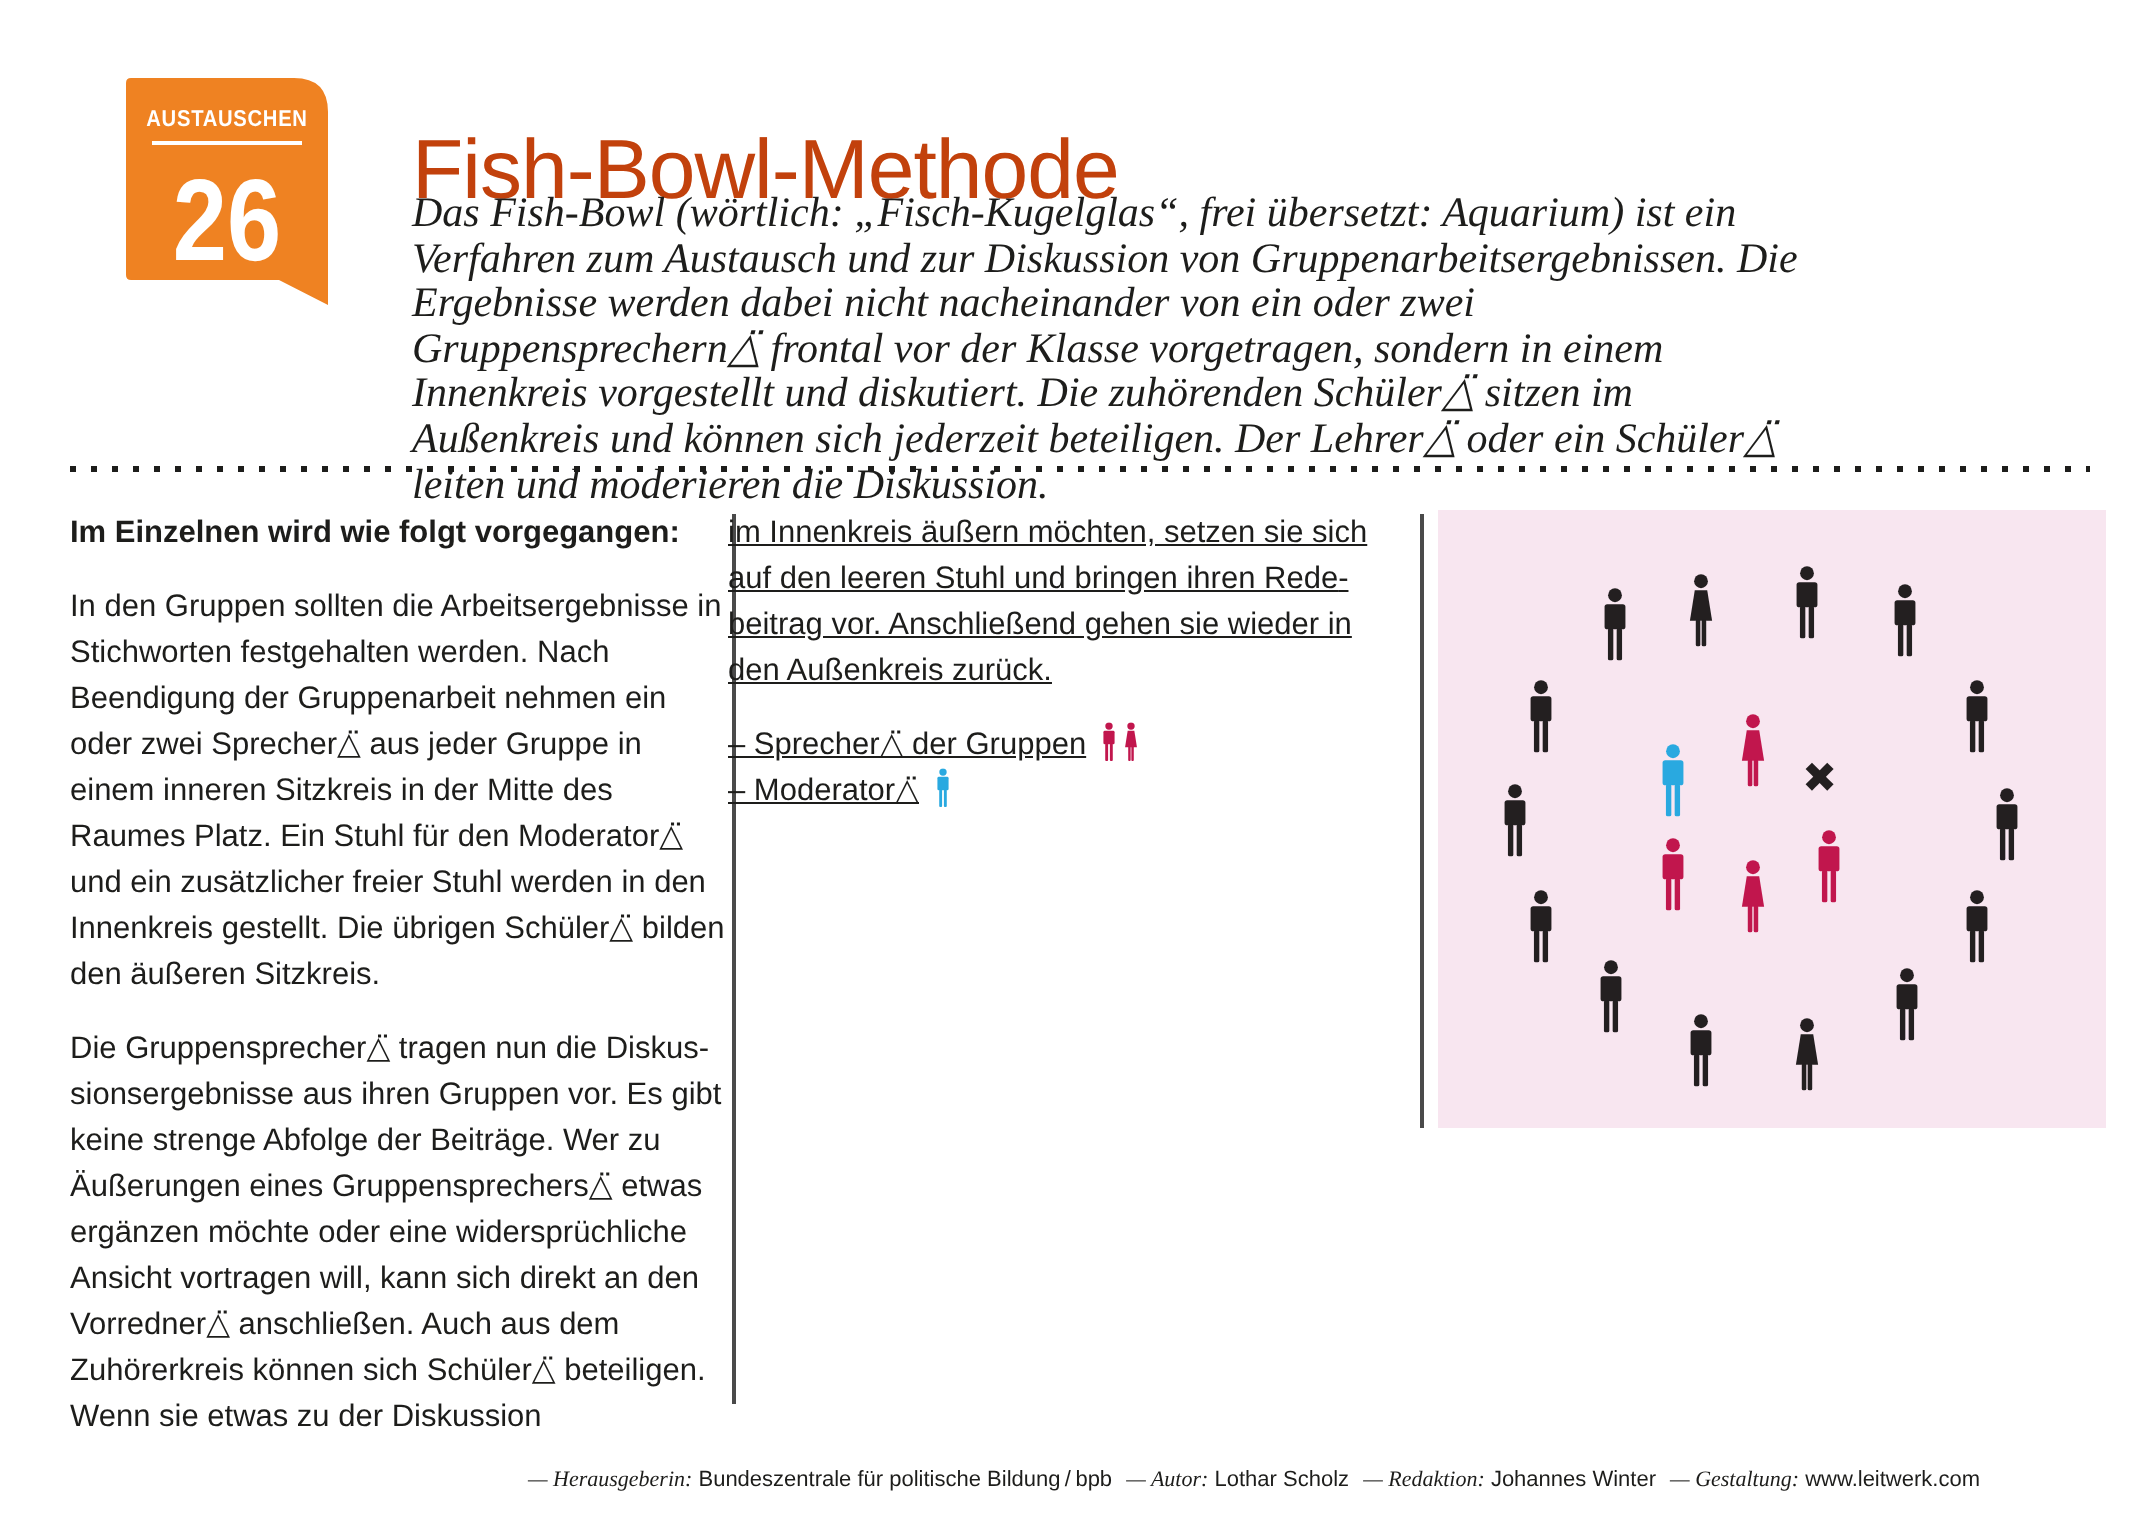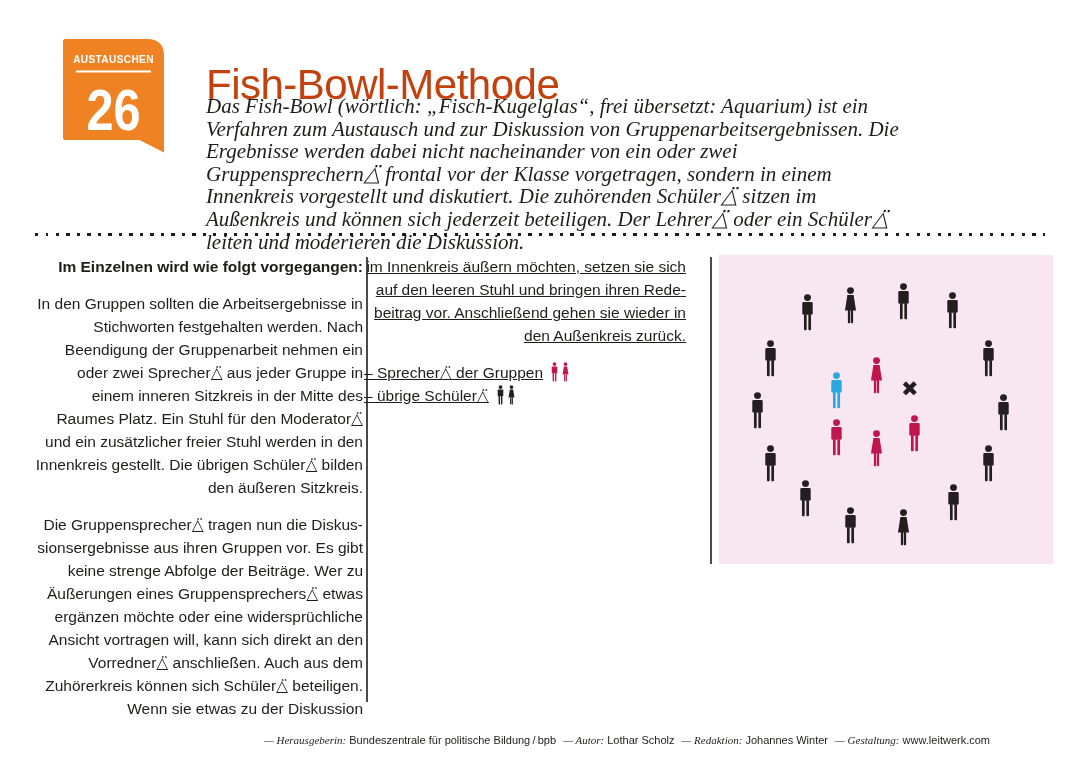--- a/index.html
+++ b/index.html
@@ -21,21 +21,21 @@
   }
   
   .dot-rule{
     position:absolute;left:35px;top:233px;width:1010px;height:3px;
     background:repeating-linear-gradient(90deg,#1d1d1b 0,#1d1d1b 3px,transparent 3px,transparent 10.5px);
   }
   
   .col{position:absolute;top:255px;font-size:15.5px;line-height:23px;hyphens:manual;}
   .col-left{left:35px;width:328px;}
   .col-mid{left:364px;width:322px;text-decoration:underline;}
-  .col p{margin:0 0 14px 0;text-align:right;}
+  .col p{margin:0 0 14px 0;}
   .col-heading{font-weight:700;margin:0;}
   .vrule{position:absolute;width:2px;background:#4a4a4a;}
   .vrule-1{left:366px;top:257px;height:445px;}
   .vrule-2{left:710px;top:257px;height:307px;}
   
   .legend{margin-top:12px;}
   .legend-item{height:23px;white-space:nowrap;}
   .legend-icons{display:inline-block;margin-left:7px;}
   .legend-icons svg{width:9px;height:20px;vertical-align:-4px;margin-right:2px;}
   .x-sym{font-family:"DejaVu Sans",sans-serif;font-size:13px;font-weight:700;margin-left:6px;}
@@ -101,24 +101,22 @@
   <p>im Innenkreis äußern möchten, setzen sie sich auf den leeren Stuhl und bringen ihren Rede­beitrag vor. Anschließend gehen sie wieder in den Außenkreis zurück.</p>
   <div class="legend">
     <div class="legend-item">
       <span>– Sprecher△̈ der Gruppen</span><span class="legend-icons"><svg viewBox="0 0 20 44">
             <use href="#person-m" fill="#C1164D"></use>
           </svg><svg viewBox="0 0 20 44">
             <use href="#person-f" fill="#C1164D"></use>
           </svg></span>
     </div>
     <div class="legend-item">
-      <span>– übrige Schüler△̈</span><span class="legend-icons"><svg viewBox="0 0 20 44">
-            <use href="#person-m" fill="#231F20"></use>
-          </svg><svg viewBox="0 0 20 44">
-            <use href="#person-f" fill="#231F20"></use>
+      <span>– Moderator△̈</span><span class="legend-icons"><svg viewBox="0 0 20 44">
+            <use href="#person-m" fill="#29A9E0"></use>
           </svg></span>
     </div>
   </div>
 </div>
 
 <div class="vrule vrule-2"></div>
 
 <div class="panel">
     <svg viewBox="0 0 20 44" class="fig" style="left: 79.5px; top: 38.5px; width: 17px; height: 37px;">
       <use href="#person-m" fill="#231F20"></use>

